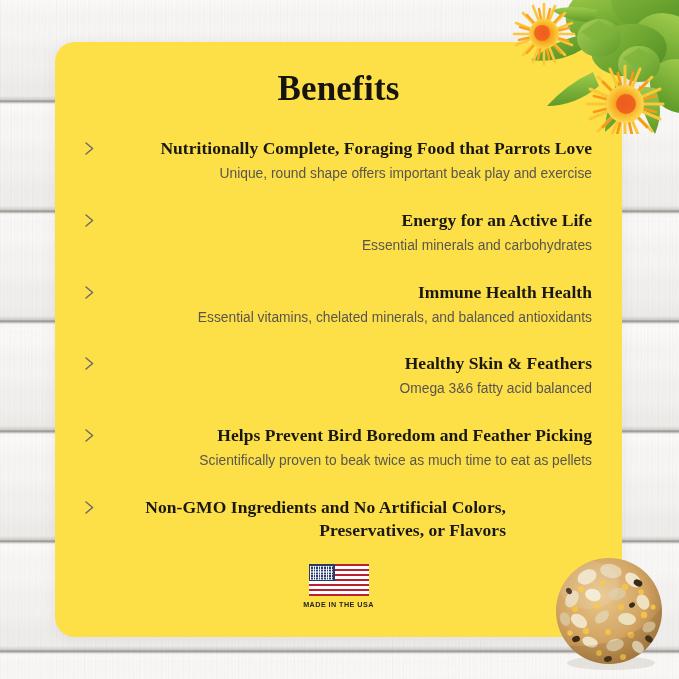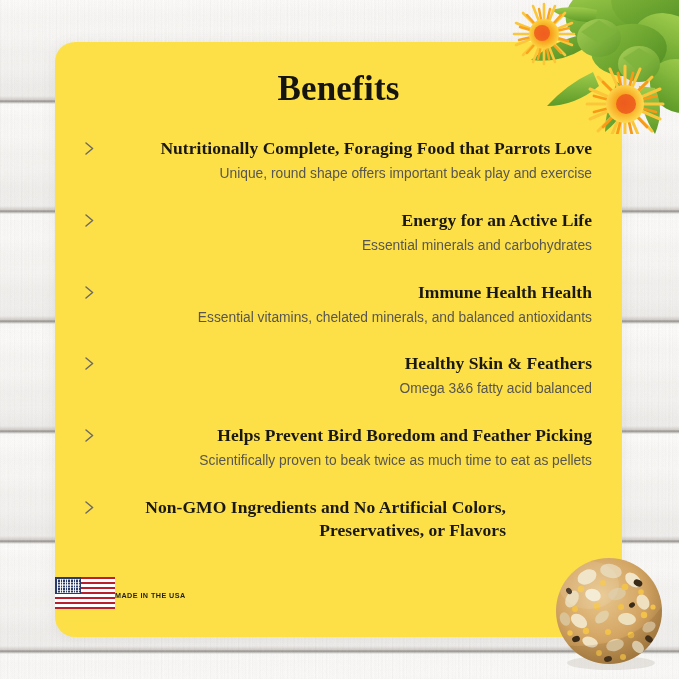--- a/index.html
+++ b/index.html
@@ -120,20 +120,21 @@
     color: #58564f;
     margin-top: 4px;
   }
 
   
   .usa-badge {
     position: absolute;
     left: 0; right: 0;
     bottom: 28px;
     display: flex;
+    flex-direction: column;
     align-items: center;
   }
   .flag {
     width: 60px;
     height: 32px;
     position: relative;
     overflow: hidden;
     background: #ffffff;
   }
   .stripes {

